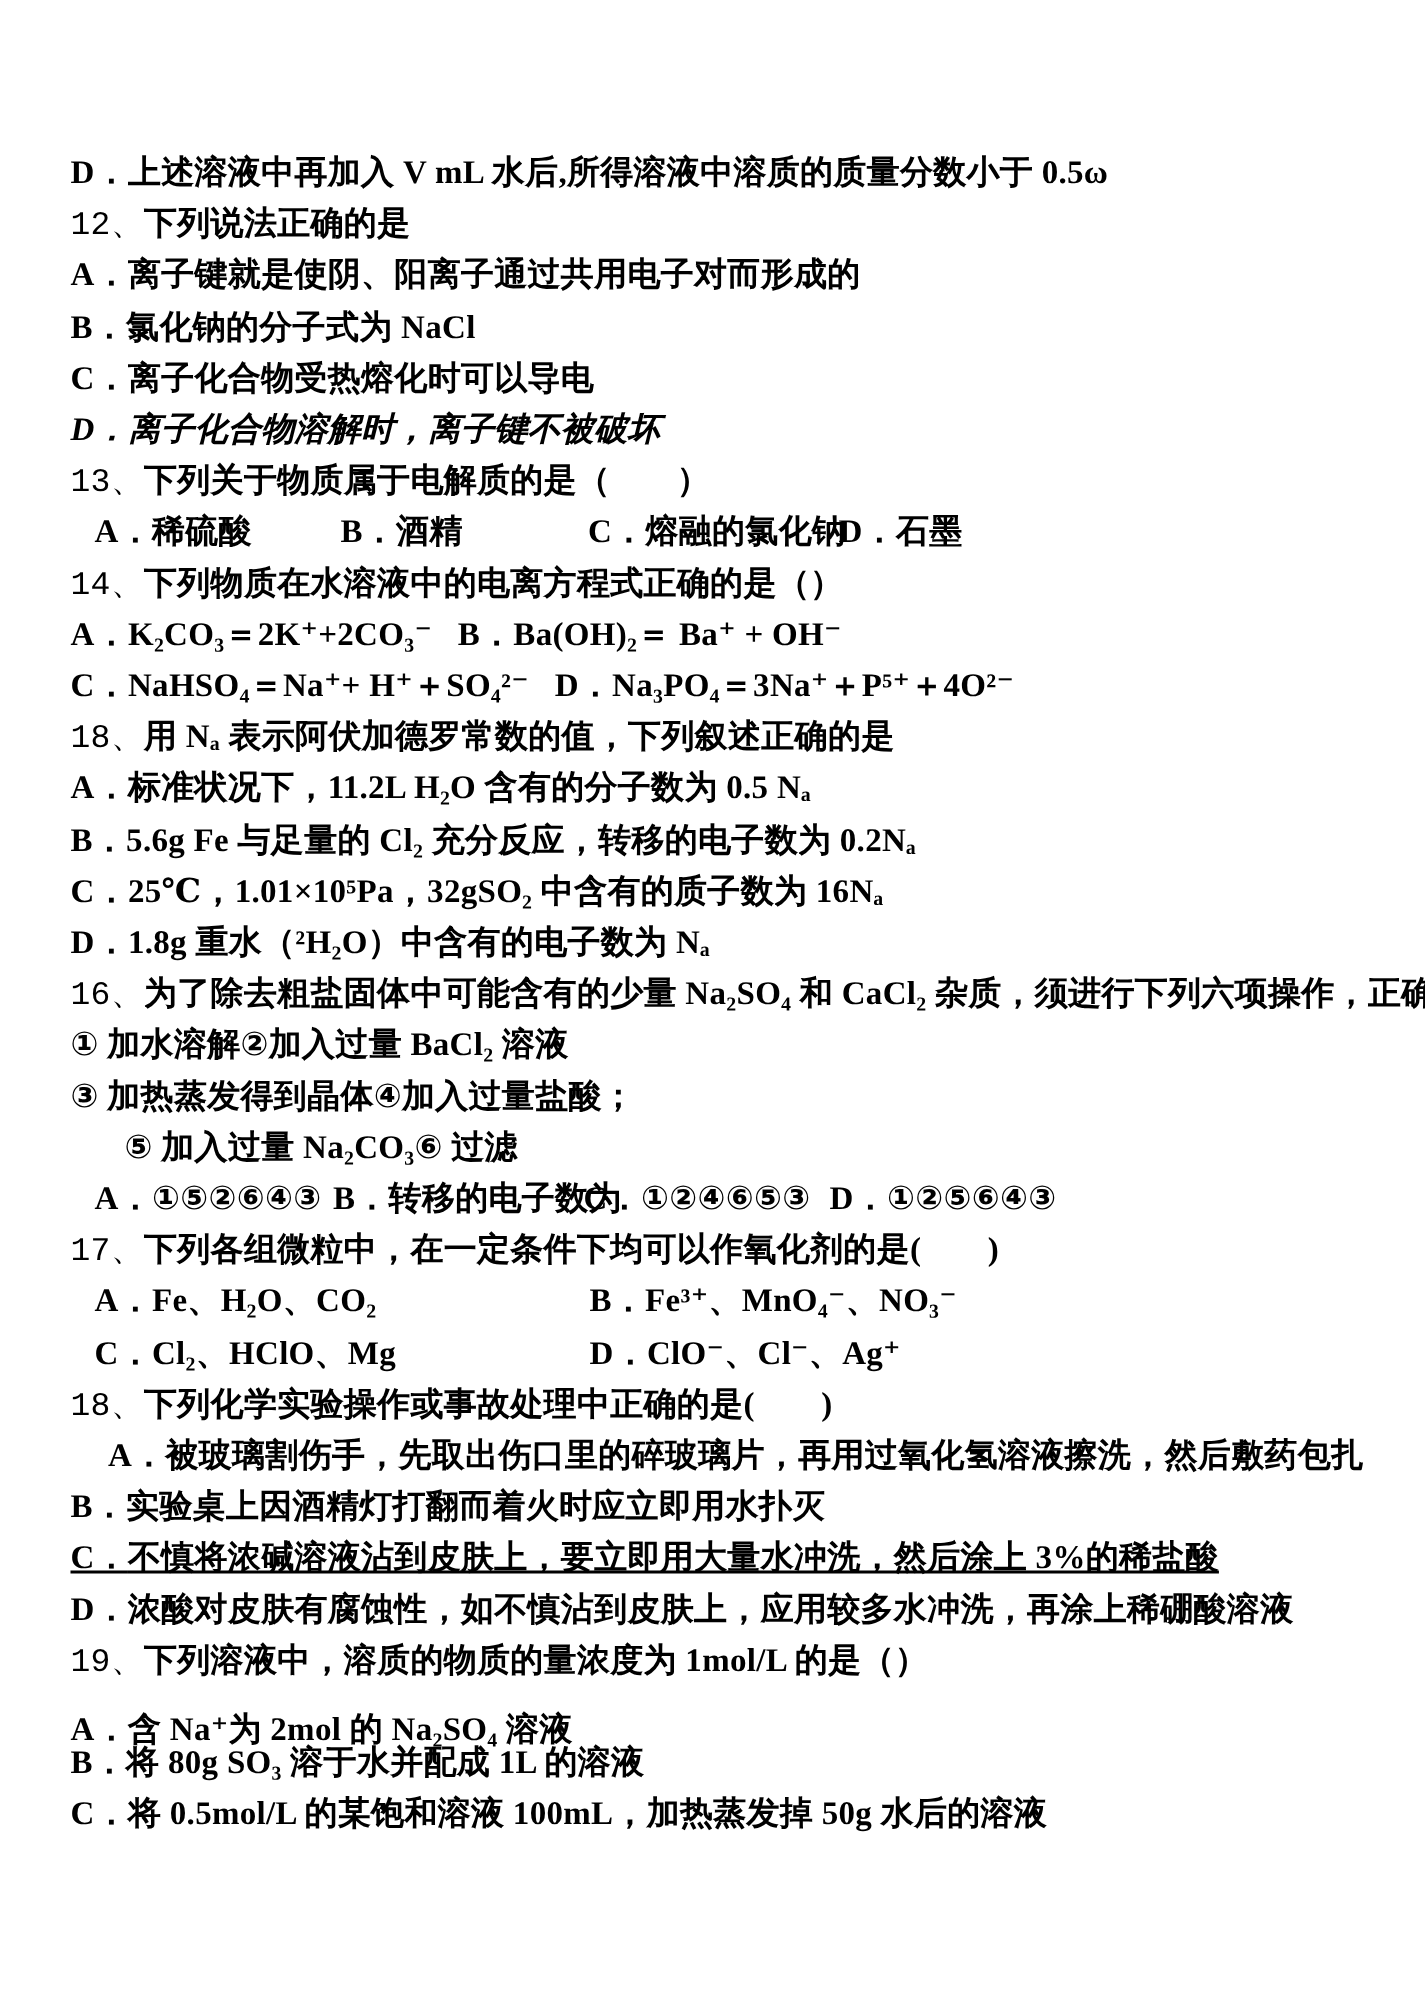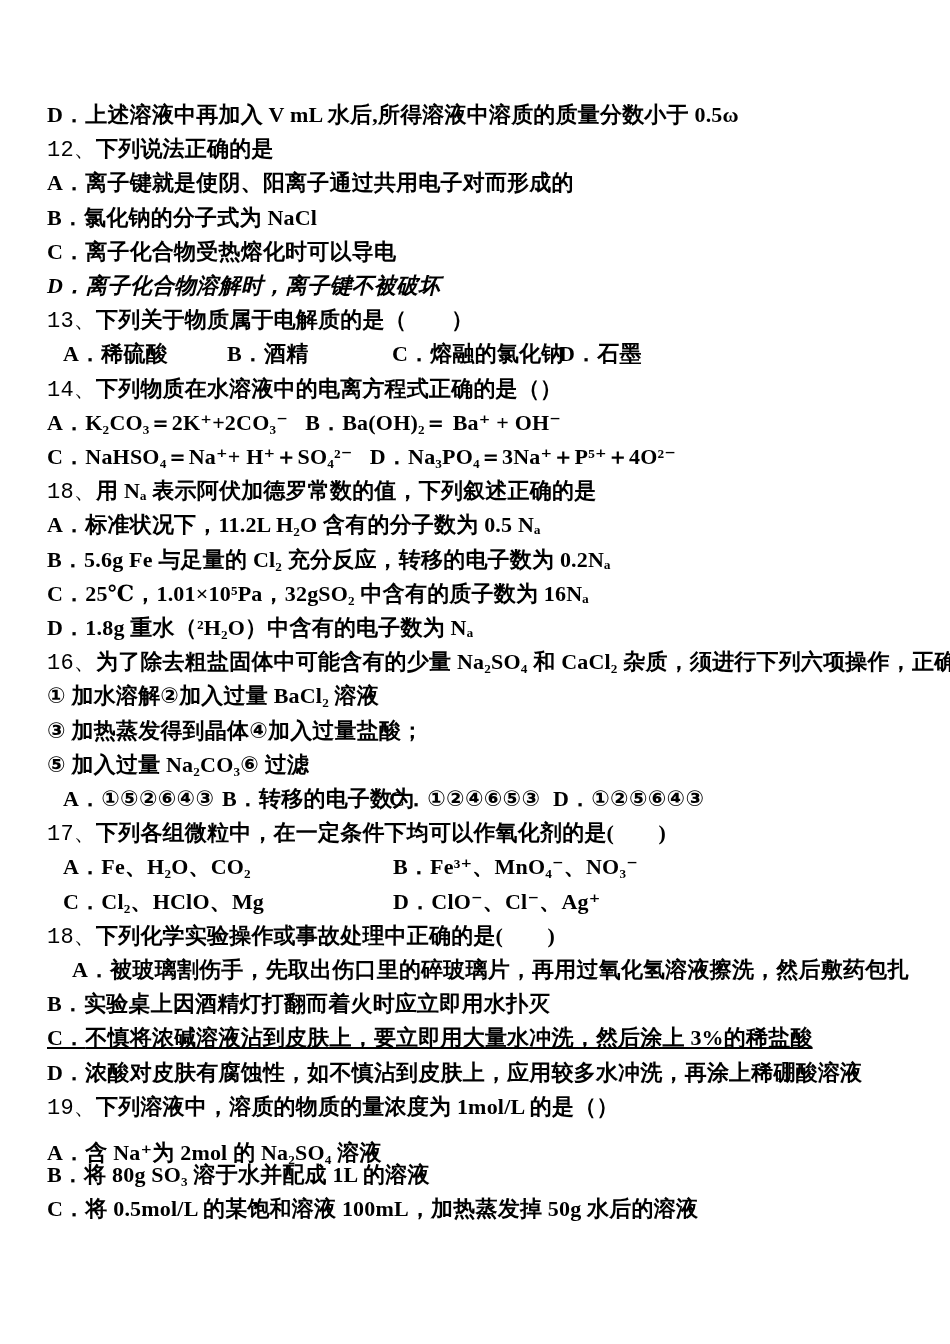--- a/index.html
+++ b/index.html
@@ -67,21 +67,21 @@
       <div class="line option" style="top: 410.8px;"><span class="prefix letter">A．</span><span class="text">K₂CO₃＝2K⁺+2CO₃⁻   B．Ba(OH)₂＝ Ba⁺ + OH⁻</span></div>
       <div class="line option" style="top: 445px;"><span class="prefix letter">C．</span><span class="text">NaHSO₄＝Na⁺+ H⁺＋SO₄²⁻   D．Na₃PO₄＝3Na⁺＋P⁵⁺＋4O²⁻</span></div>
       <div class="line question" style="top: 479.2px;"><span class="prefix qnum">18、</span><span class="text">用 Nₐ 表示阿伏加德罗常数的值，下列叙述正确的是</span></div>
       <div class="line option" style="top: 513.4px;"><span class="prefix letter">A．</span><span class="text">标准状况下，11.2L H₂O 含有的分子数为 0.5 Nₐ</span></div>
       <div class="line option" style="top: 547.6px;"><span class="prefix letter">B．</span><span class="text">5.6g Fe 与足量的 Cl₂ 充分反应，转移的电子数为 0.2Nₐ</span></div>
       <div class="line option" style="top: 581.8px;"><span class="prefix letter">C．</span><span class="text">25℃，1.01×10⁵Pa，32gSO₂ 中含有的质子数为 16Nₐ</span></div>
       <div class="line option" style="top: 616px;"><span class="prefix letter">D．</span><span class="text">1.8g 重水（²H₂O）中含有的电子数为 Nₐ</span></div>
       <div class="line question" style="top: 650.2px;"><span class="prefix qnum">16、</span><span class="text">为了除去粗盐固体中可能含有的少量 Na₂SO₄ 和 CaCl₂ 杂质，须进行下列六项操作，正确的顺序是（　）</span></div>
       <div class="line step" style="top: 684.4px;"><span class="text">① 加水溶解②加入过量 BaCl₂ 溶液</span></div>
       <div class="line step" style="top: 718.6px;"><span class="text">③ 加热蒸发得到晶体④加入过量盐酸；</span></div>
-      <div class="line step" style="top: 752.8px;"><span class="text">⑤ 加入过量 Na₂CO₃⑥ 过滤</span></div>
+      <div class="line step" style="top: 752.8px; margin-left: 36px;"><span class="text">⑤ 加入过量 Na₂CO₃⑥ 过滤</span></div>
       <div class="line row" style="top: 787px; padding-left: 40px;"><span class="seg" style="left: 47px;">A．①⑤②⑥④③</span><span class="seg" style="left: 206px;">B．转移的电子数为</span><span class="seg" style="left: 373px;">C．①②④⑥⑤③</span><span class="seg" style="left: 537px;">D．①②⑤⑥④③</span></div>
       <div class="line question" style="top: 821.2px;"><span class="prefix qnum">17、</span><span class="text">下列各组微粒中，在一定条件下均可以作氧化剂的是(　　)</span></div>
       <div class="line row" style="top: 855.4px;"><span class="seg" style="left: 47px;">A．Fe、H₂O、CO₂</span><span class="seg" style="left: 377px;">B．Fe³⁺、MnO₄⁻、NO₃⁻</span></div>
       <div class="line row" style="top: 889.6px;"><span class="seg" style="left: 47px;">C．Cl₂、HClO、Mg</span><span class="seg" style="left: 377px;">D．ClO⁻、Cl⁻、Ag⁺</span></div>
       <div class="line question" style="top: 923.8px;"><span class="prefix qnum">18、</span><span class="text">下列化学实验操作或事故处理中正确的是(　　)</span></div>
       <div class="line option" style="top: 958px; margin-left: 25px;"><span class="prefix letter">A．</span><span class="text">被玻璃割伤手，先取出伤口里的碎玻璃片，再用过氧化氢溶液擦洗，然后敷药包扎</span></div>
       <div class="line option" style="top: 992.2px;"><span class="prefix letter">B．</span><span class="text">实验桌上因酒精灯打翻而着火时应立即用水扑灭</span></div>
       <div class="line option" style="top: 1026.4px; text-decoration: underline;"><span class="prefix letter">C．</span><span class="text">不慎将浓碱溶液沾到皮肤上，要立即用大量水冲洗，然后涂上 3%的稀盐酸</span></div>
       <div class="line option" style="top: 1060.6px;"><span class="prefix letter">D．</span><span class="text">浓酸对皮肤有腐蚀性，如不慎沾到皮肤上，应用较多水冲洗，再涂上稀硼酸溶液</span></div>
       <div class="line question" style="top: 1094.8px;"><span class="prefix qnum">19、</span><span class="text">下列溶液中，溶质的物质的量浓度为 1mol/L 的是（）</span></div>

